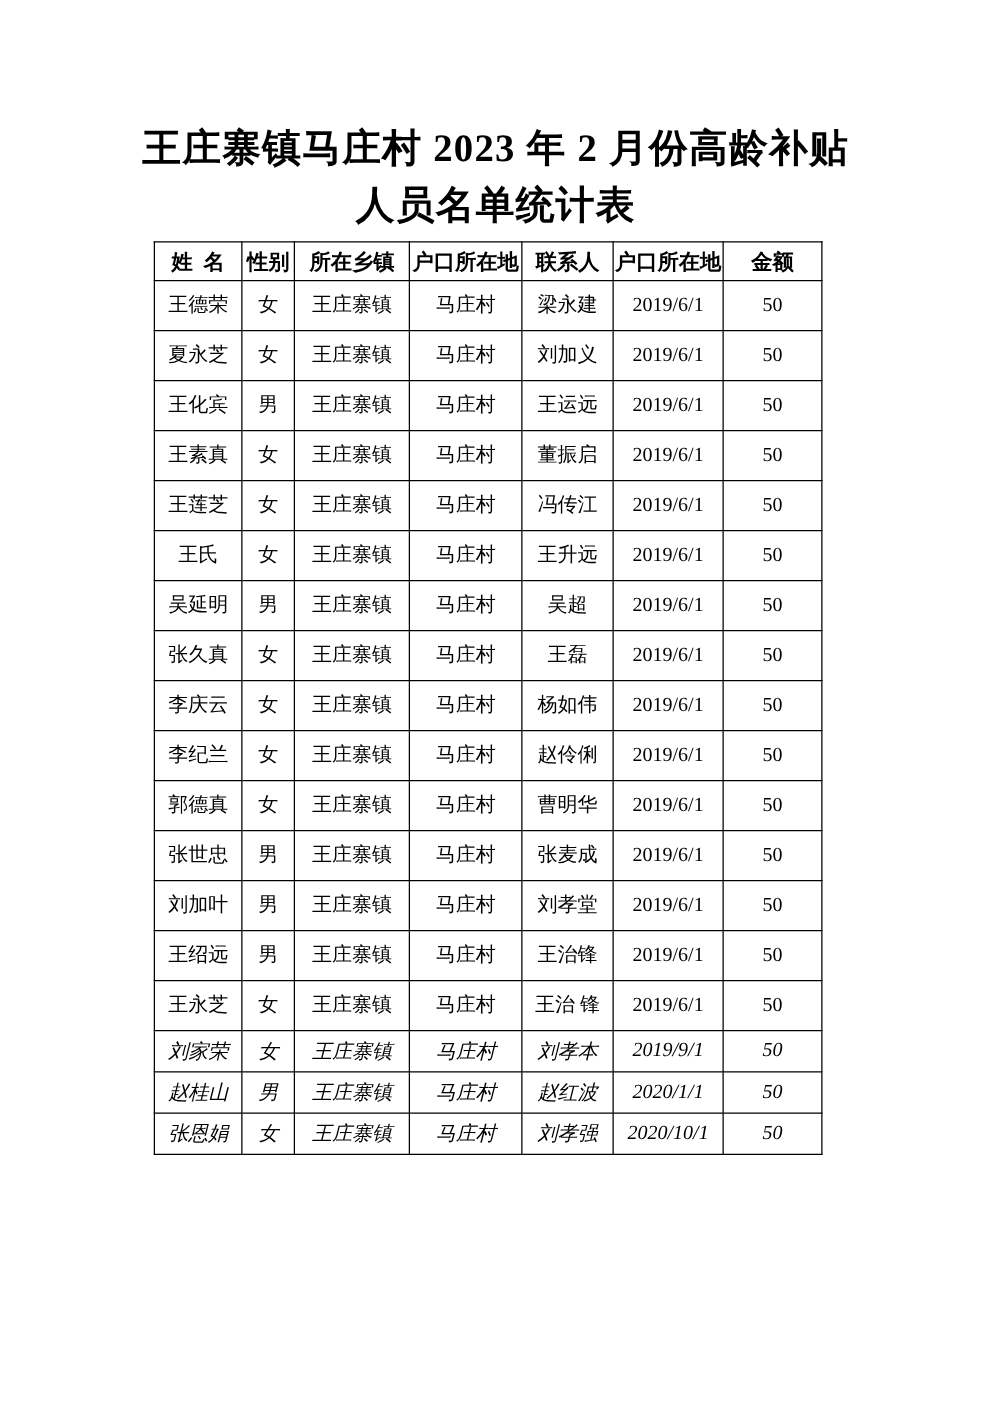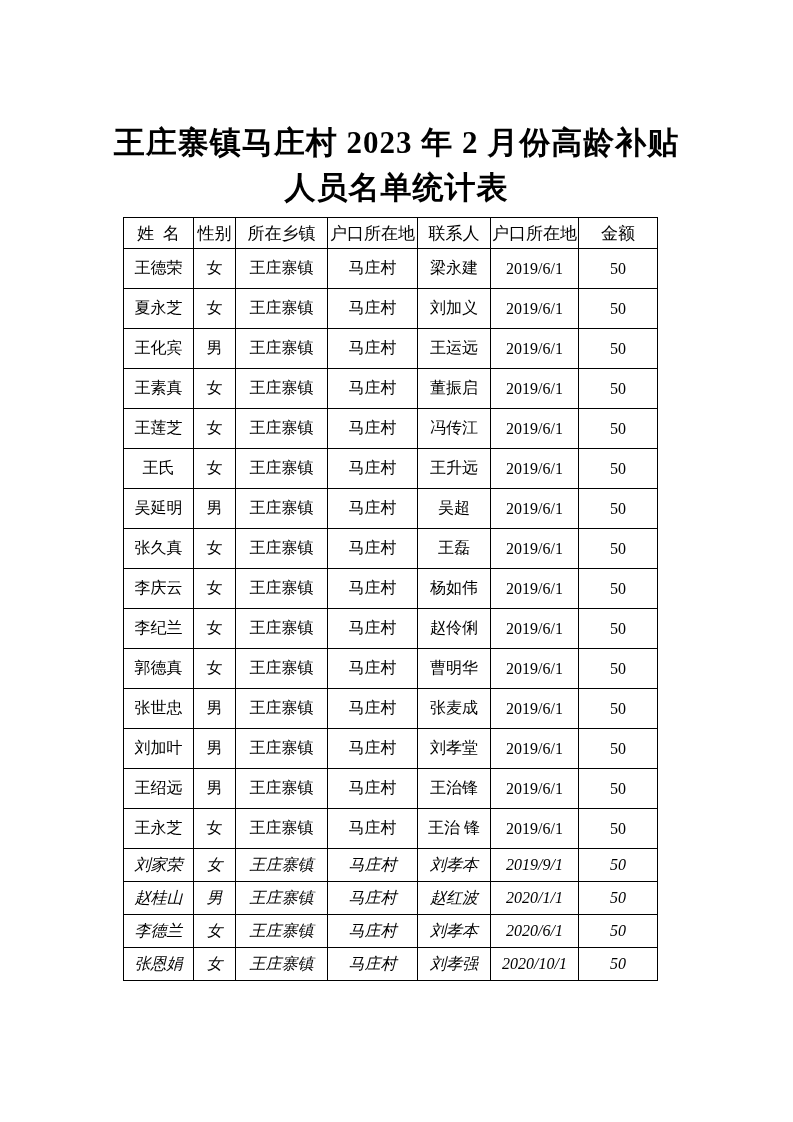--- a/index.html
+++ b/index.html
@@ -16,21 +16,21 @@
     overflow: hidden;
   }
   .page {
     width: 793px;
     height: 1122px;
     background: #ffffff;
     box-sizing: border-box;
   }
   .doc-title {
     margin: 0;
-    padding-top: 120px;
+    padding-top: 96px;
     text-align: center;
     font-size: 31px;
     font-weight: bold;
     line-height: 45px;
     letter-spacing: 1px;
     white-space: pre;
   }
   table.subsidy-table {
     border-collapse: collapse;
     table-layout: fixed;
@@ -44,20 +44,21 @@
     text-align: center;
     vertical-align: middle;
     padding: 0;
     font-weight: normal;
     white-space: pre;
     overflow: hidden;
   }
   table.subsidy-table th {
     height: 30px;
     font-size: 17px;
+    font-weight: bold;
   }
   table.subsidy-table td {
     font-size: 16px;
   }
   tr.tall td { height: 39px; }
   tr.short td { height: 32px; font-style: italic; }
   col.c-name  { width: 70px; }
   col.c-sex   { width: 42px; }
   col.c-town  { width: 92px; }
   col.c-resid { width: 90px; }
@@ -240,29 +241,20 @@
         <tr class="short">
           <td>赵桂山</td>
           <td>男</td>
           <td>王庄寨镇</td>
           <td>马庄村</td>
           <td>赵红波</td>
           <td>2020/1/1</td>
           <td>50</td>
         </tr>
         <tr class="short">
-          <td>李德兰</td>
-          <td>女</td>
-          <td>王庄寨镇</td>
-          <td>马庄村</td>
-          <td>刘孝本</td>
-          <td>2020/6/1</td>
-          <td>50</td>
-        </tr>
-        <tr class="short">
           <td>张恩娟</td>
           <td>女</td>
           <td>王庄寨镇</td>
           <td>马庄村</td>
           <td>刘孝强</td>
           <td>2020/10/1</td>
           <td>50</td>
         </tr>
       </tbody>
   </table>

